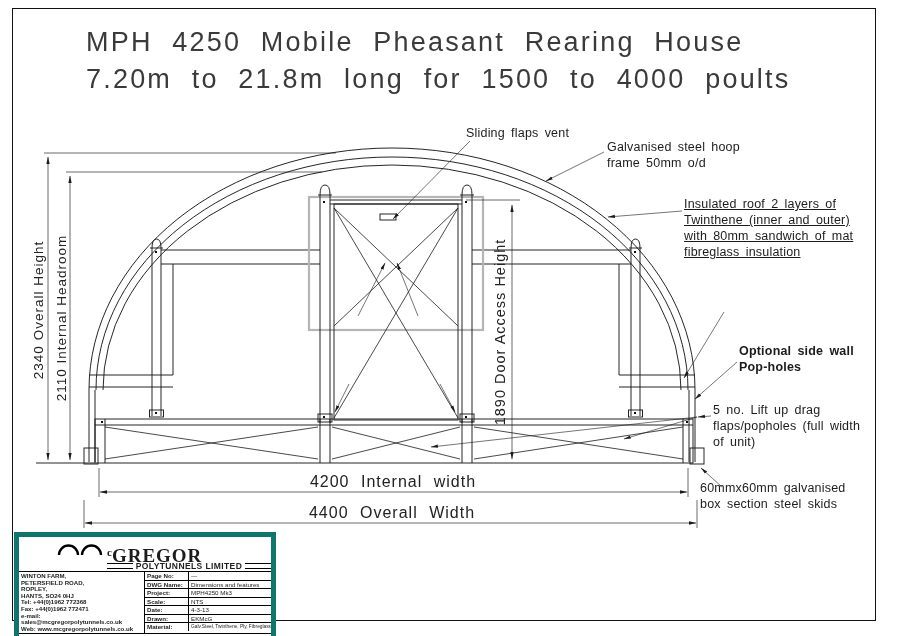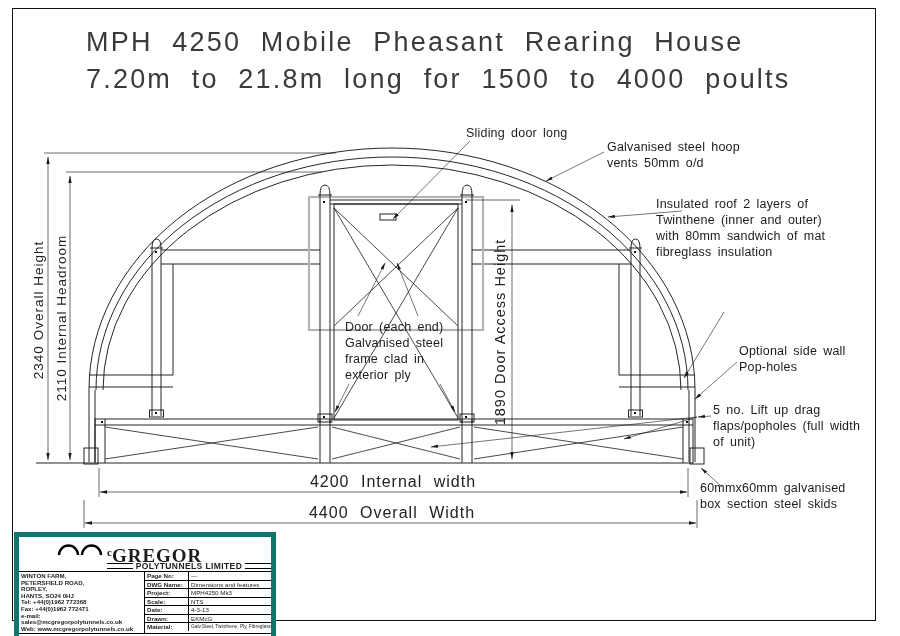--- a/index.html
+++ b/index.html
@@ -153,38 +153,34 @@
       <line class="ldr" x1="697" y1="417" x2="431" y2="447" marker-end="url(#ae)"></line>
       <line class="ldr" x1="697" y1="417" x2="624" y2="439" marker-end="url(#ae)"></line>
       <line class="ldr" x1="722" y1="487" x2="701" y2="468" marker-end="url(#ae)"></line>
       <line class="ldr" x1="358" y1="316" x2="385" y2="263" marker-end="url(#ae)"></line>
       <line class="ldr" x1="418" y1="316" x2="397" y2="263" marker-end="url(#ae)"></line>
       <line class="ldr" x1="349" y1="384" x2="335" y2="412" marker-end="url(#ae)"></line>
       <line class="ldr" x1="440" y1="384" x2="455" y2="412" marker-end="url(#ae)"></line>
     </g>
   </svg>
 
-  <div class="ann" style="left:466px;top:125px;">Sliding door long</div>
+  <div class="ann" style="left:466px;top:125px;">Sliding flaps vent</div>
   <div class="ann" style="left:607px;top:139px;">Galvanised steel hoop
-vents 50mm o/d</div>
-  <div class="ann" style="left:656px;top:196px;width:195px;">Insulated roof 2 layers of
+frame 50mm o/d</div>
+  <div class="ann" style="left:684px;top:196px;width:195px;text-decoration:underline;">Insulated roof 2 layers of
 Twinthene (inner and outer)
 with 80mm sandwich of mat
 fibreglass insulation</div>
-  <div class="ann" style="left:739px;top:343px;">Optional side wall
+  <div class="ann" style="left:739px;top:343px;font-weight:bold;">Optional side wall
 Pop-holes</div>
   <div class="ann" style="left:713px;top:402px;width:170px;">5 no. Lift up drag
 flaps/popholes (full width
 of unit)</div>
   <div class="ann" style="left:700px;top:480px;width:165px;">60mmx60mm galvanised
 box section steel skids</div>
-  <div class="ann" style="left:345px;top:319px;">Door (each end)
-Galvanised steel
-frame clad in
-exterior ply</div>
 
   <div class="tblock">
     <div class="logo-band">
       <svg class="logo-arcs" width="48" height="16" viewBox="0 0 48 16">
         <path d="M2,16 A9.5,9.5 0 0 1 21,16" fill="none" stroke="#000" stroke-width="2.4"></path>
         <path d="M25,16 A9.5,9.5 0 0 1 44,16" fill="none" stroke="#000" stroke-width="2.4"></path>
       </svg>
       <div class="logo-text">
         <span class="logo-sup">c</span><span class="logo-main">GREGOR</span>
       </div>

